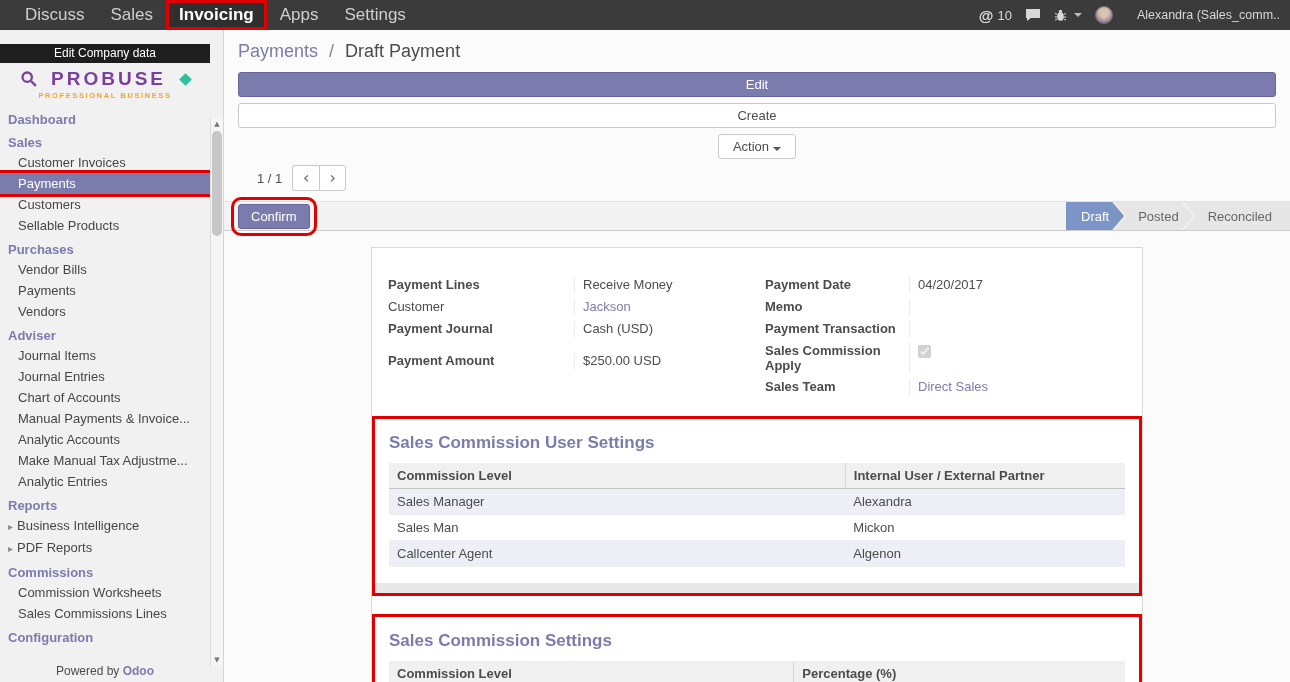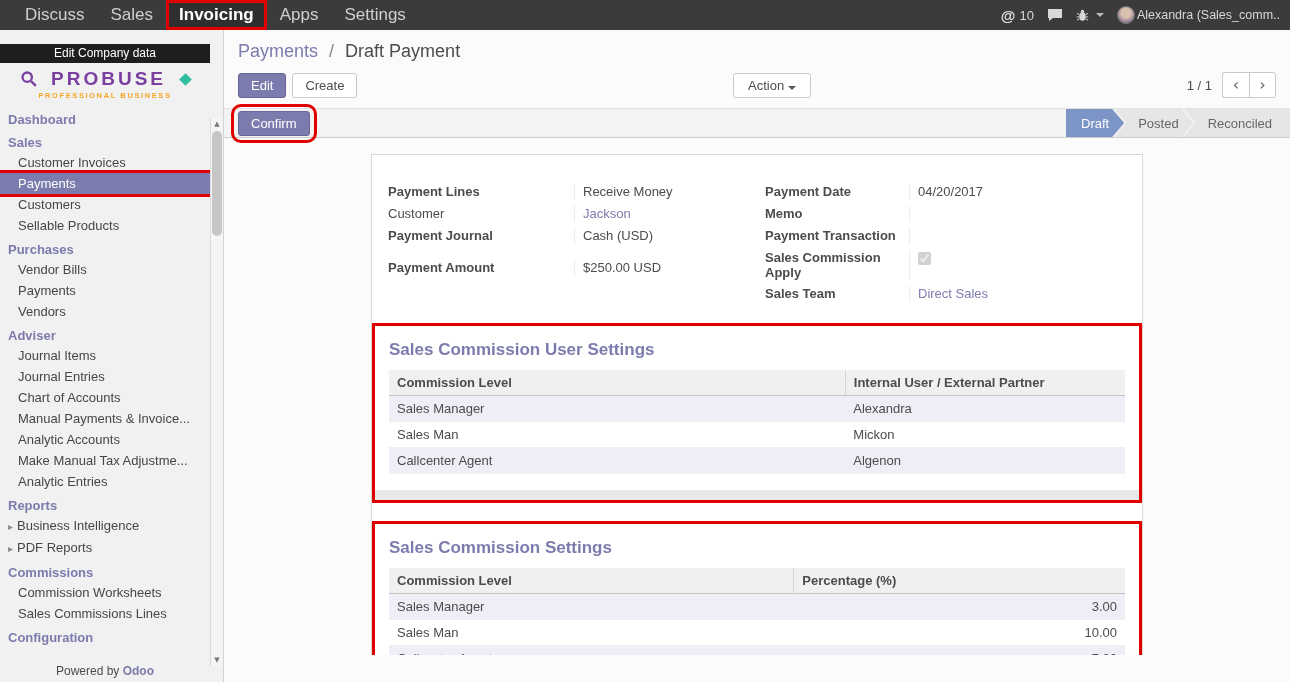--- a/index.html
+++ b/index.html
@@ -19,21 +19,21 @@
   .nav-left { display: flex; align-items: stretch; }
   .nav-item {
     color: #cfcfcf; line-height: 30px; padding: 0 13px; font-size: 17px; cursor: pointer;
   }
   .nav-item.active { color: #ffffff; background: #2f2f2f; font-weight: bold; }
   .nav-item.annotated { box-shadow: inset 0 0 0 3px #e00000; }
   .nav-right { margin-left: auto; display: flex; align-items: center; gap: 13px; }
   .nav-activities { color: #d8d8d8; display: flex; align-items: center; gap: 4px; cursor: pointer; }
   .at-icon { font-size: 15px; font-weight: bold; color: #e2e2e2; }
   .nav-ico { display: flex; align-items: center; gap: 3px; cursor: pointer; }
-  .nav-user { display: flex; align-items: center; gap: 2px; cursor: pointer; }
+  .nav-user { display: flex; align-items: center; gap: 24px; cursor: pointer; }
   .avatar {
     width: 18px; height: 18px; border-radius: 50%;
     background: radial-gradient(circle at 50% 38%, #d9c2ae 35%, #8d7596 75%);
     border: 1px solid #777; display: inline-block;
   }
   .uname { color: #d8d8d8; font-size: 12.5px; max-width: 160px; white-space: nowrap; overflow: hidden; }
   .tri-down { width: 0; height: 0; border-left: 4px solid transparent; border-right: 4px solid transparent;
     border-top: 4px solid #bbb; display: inline-block; margin-left: 4px; }
 
   
@@ -75,30 +75,30 @@
   .sb-up { top: 2px; } .sb-down { bottom: 2px; }
   .sb-thumb { position: absolute; top: 13px; left: 1px; right: 1px; height: 105px; background: #c6c6c6; border-radius: 5px; cursor: grab; }
 
   
   .content { position: absolute; top: 30px; left: 224px; right: 0; bottom: 0; background: #fbfbfb; }
   .breadcrumb { padding: 11px 14px 6px; font-size: 18px; background: #fbfbfb; }
   .bc-parent { color: #7c7bad; }
   .bc-sep { color: #888; margin: 0 6px; }
   .bc-current { color: #4c4c4c; }
 
-  .cp-row { display: flex; align-items: center; padding: 4px 14px 10px; gap: 6px; background: #fbfbfb; }
+  .cp-row { display: flex; padding: 4px 14px 10px; gap: 6px; background: #fbfbfb; flex-direction: column; }
   .btn {
     font-family: inherit; font-size: 13px; padding: 4px 12px; border-radius: 3px; cursor: pointer;
     border: 1px solid #c9c9c9; background: #ffffff; color: #4c4c4c;
   }
   .btn.purple { background: #7c7bad; border-color: #67669a; color: #ffffff; }
   .cp-center { flex: 1; display: flex; justify-content: center; }
   .btn.action { padding: 4px 14px; }
   .pager { display: flex; align-items: center; gap: 10px; }
-  .pager-text { color: #4c4c4c; }
+  .pager-text { color: #4c4c4c; margin-left: 19px; }
   .pager-btns { display: inline-flex; }
   .pager-btns button {
     width: 27px; height: 26px; background: #fff; border: 1px solid #c9c9c9; color: #666;
     font-size: 16px; line-height: 1; cursor: pointer; font-family: "DejaVu Sans", sans-serif;
   }
   .pager-btns button:first-child { border-radius: 3px 0 0 3px; border-right: none; }
   .pager-btns button:last-child { border-radius: 0 3px 3px 0; }
 
   
   .statusbar {

